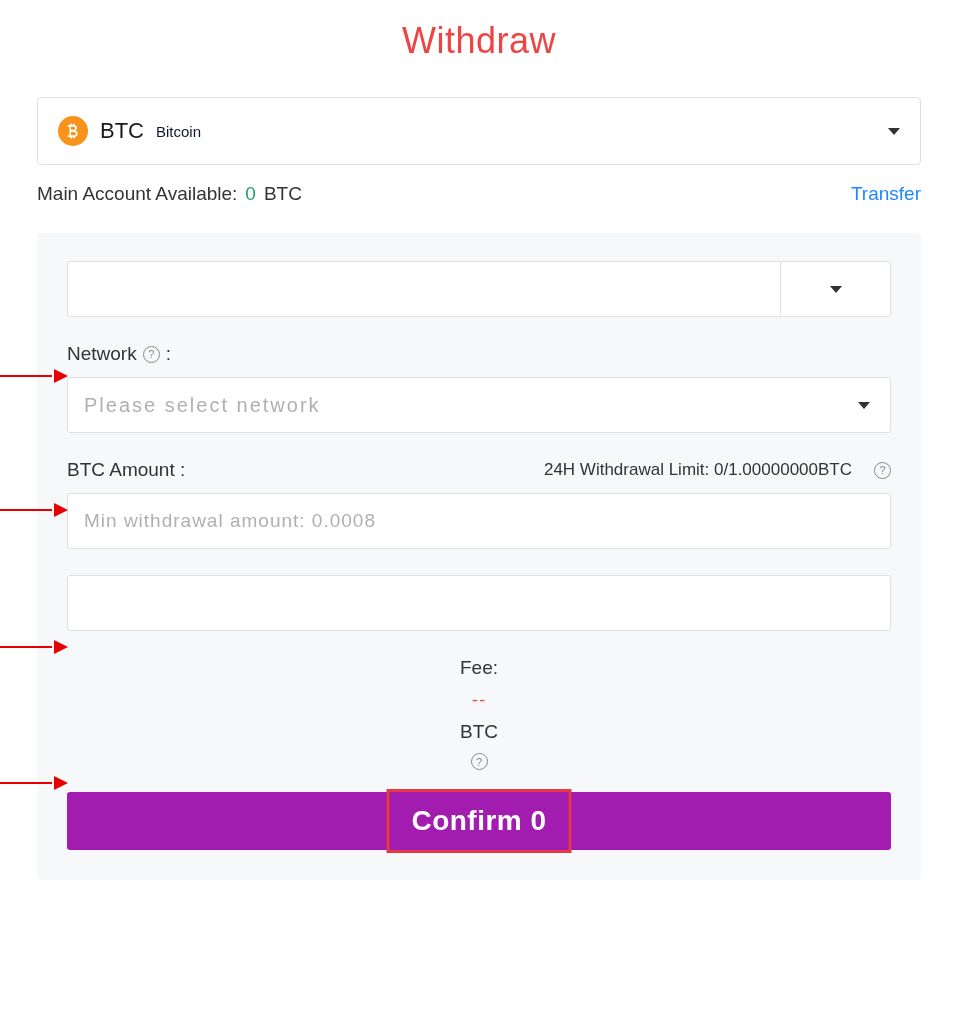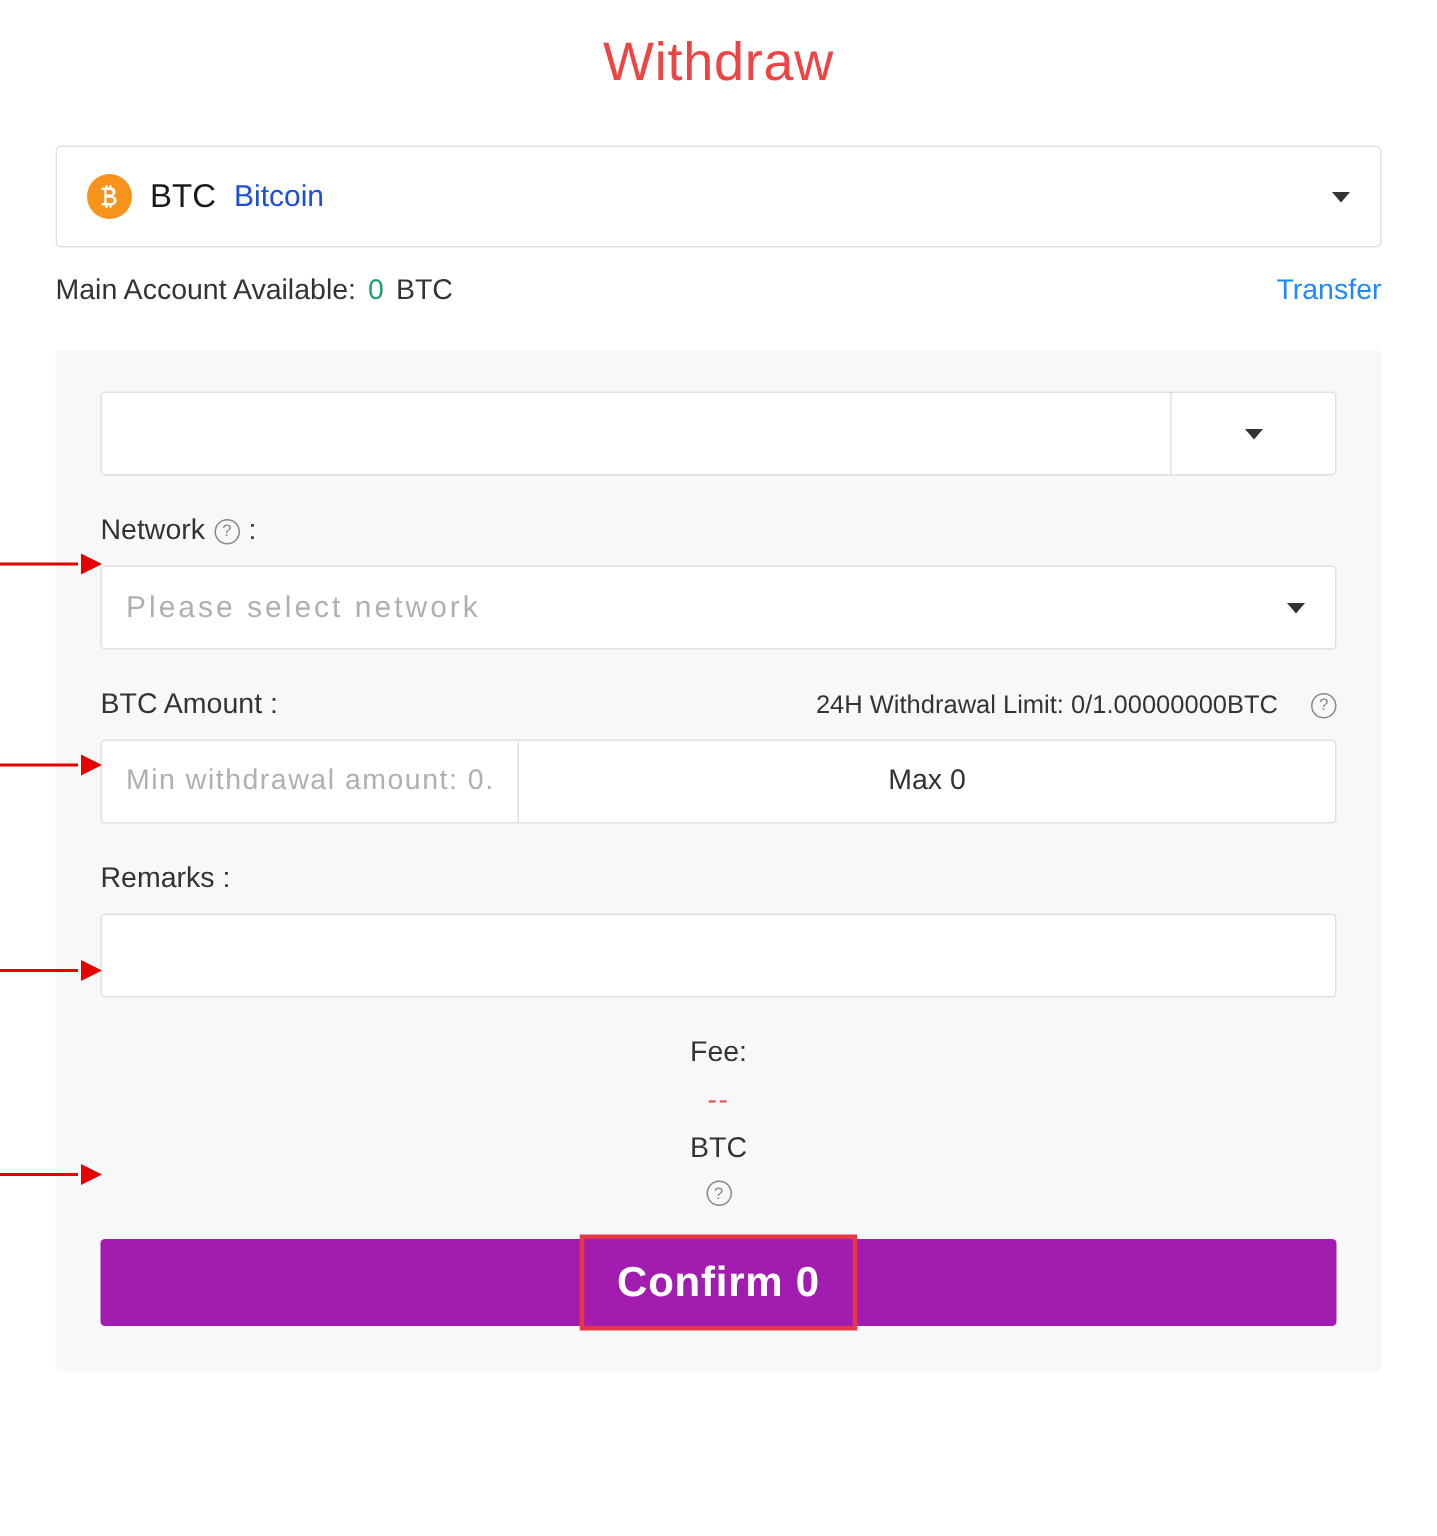--- a/index.html
+++ b/index.html
@@ -52,22 +52,22 @@
       color: #fff;
       font-weight: bold;
       font-size: 16px;
     }
     .currency-symbol {
       font-size: 22px;
       font-weight: 500;
       color: #1a1a1a;
     }
     .currency-name {
-      font-size: 20px;
-      color: #1d4ed8;
+      font-size: 15px;
+      color: #0f172a;
     }
     .dropdown-caret {
       width: 0;
       height: 0;
       border-left: 6px solid transparent;
       border-right: 6px solid transparent;
       border-top: 7px solid #333;
     }
     .account-row {
       display: flex;
@@ -320,27 +320,25 @@
     <div class="form-row">
       <div class="form-label-row">
         <div class="form-label" style="margin-bottom:0">BTC Amount :</div>
         <div class="limit-text">
           <span>24H Withdrawal Limit: 0/1.00000000BTC</span>
           <span class="help-icon">?</span>
         </div>
       </div>
       <div class="input-group">
         <input class="input-field" type="text" placeholder="Min withdrawal amount: 0.0008" style="">
-        <div class="input-addon input-addon-text">Max 0</div>
       </div>
     </div>
 
     
     <div class="form-row">
-      <div class="form-label">Remarks :</div>
       <input class="remarks-input" type="text" value="" style="">
     </div>
 
     
     <div class="fee-row">
       <span>Fee:</span>
       <span class="fee-value">--</span>
       <span>BTC</span>
       <span class="help-icon">?</span>
     </div>

